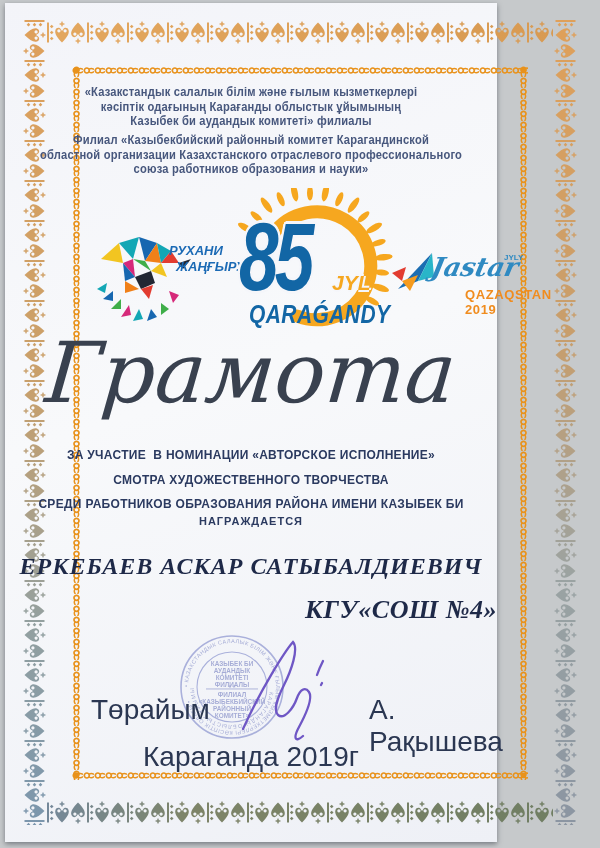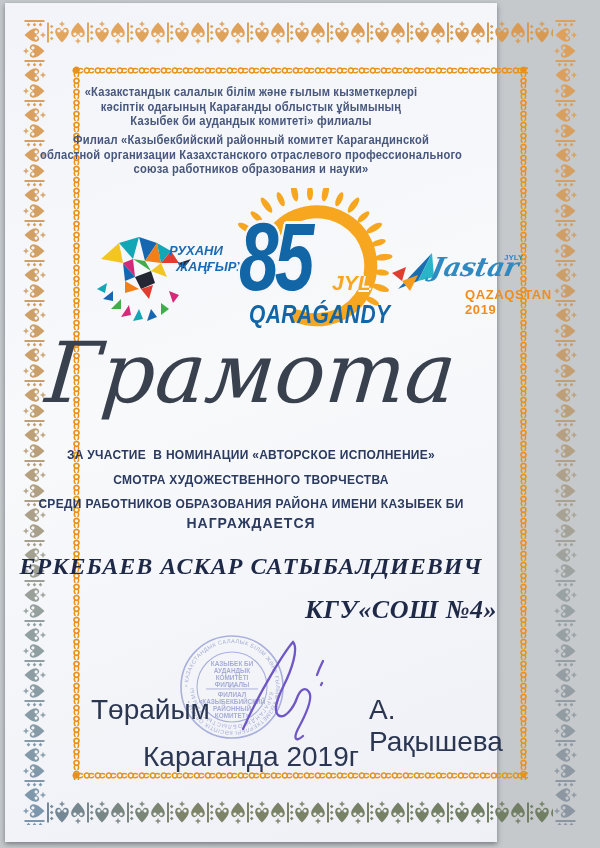--- a/index.html
+++ b/index.html
@@ -31,21 +31,21 @@
   .jastar-name{left:427px;top:249px;font-family:"DejaVu Serif",serif;font-style:italic;
        font-weight:bold;font-size:26px;color:#2f8ac2;transform:skewX(-12deg);}
   .jastar-jyly{left:499px;top:250px;font-size:8px;font-weight:bold;color:#2f8ac2;}
   .jastar-sub{left:430px;top:284px;font-size:13px;font-weight:bold;color:#f08c1e;letter-spacing:.6px;padding-left:30px;}
 
   .title{top:326px;font-family:"DejaVu Serif",serif;font-style:italic;font-size:84px;
          line-height:1.05;color:#39414f;transform:skewX(-5deg);}
 
   .award{top:440px;font-weight:bold;font-size:12px;line-height:24.5px;color:#2b3a60;letter-spacing:.3px;}
   .award div{white-space:pre;}
-  .awarded{top:512px;font-weight:bold;font-size:14px;color:#2b3a60;letter-spacing:1px;}
+  .awarded{top:512px;font-weight:bold;font-size:11px;color:#2b3a60;letter-spacing:1px;}
   .recipient{top:550px;font-family:"Liberation Serif",serif;font-weight:bold;font-style:italic;
              font-size:24px;color:#1e2948;letter-spacing:1px;}
   .school{top:592px;font-family:"Liberation Serif",serif;font-weight:bold;font-style:italic;
           font-size:26px;color:#1e2948;letter-spacing:.5px;text-align:right;}
 
   .foot{font-size:28px;color:#2b3752;}
   .torayym{left:86px;top:691px;}
   .signer{left:364px;top:691px;}
   .place{top:738px;}
 </style>

